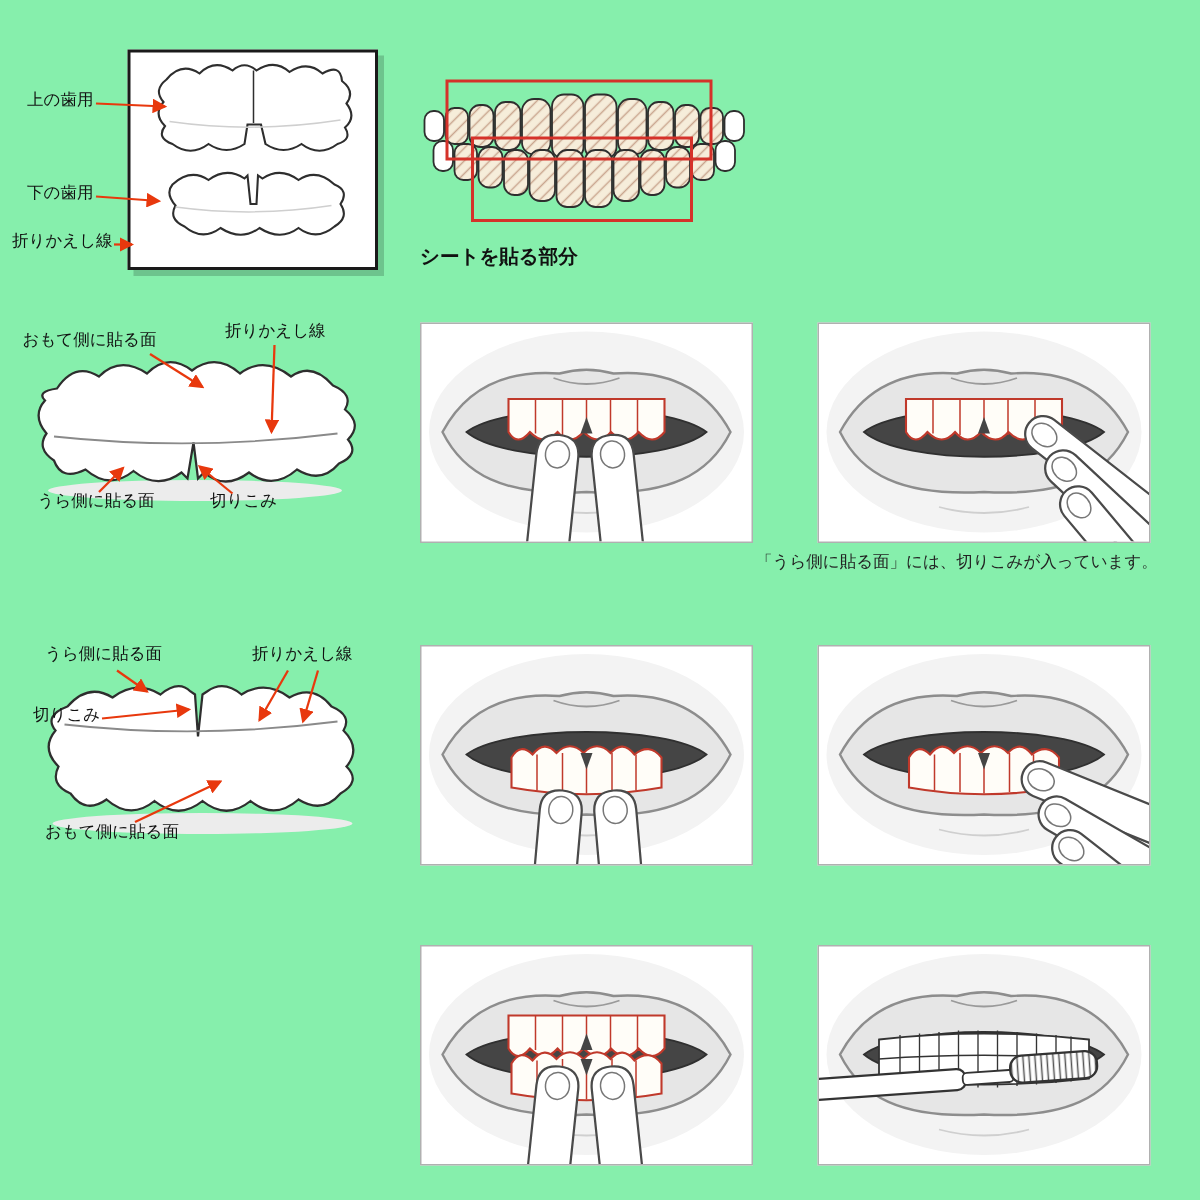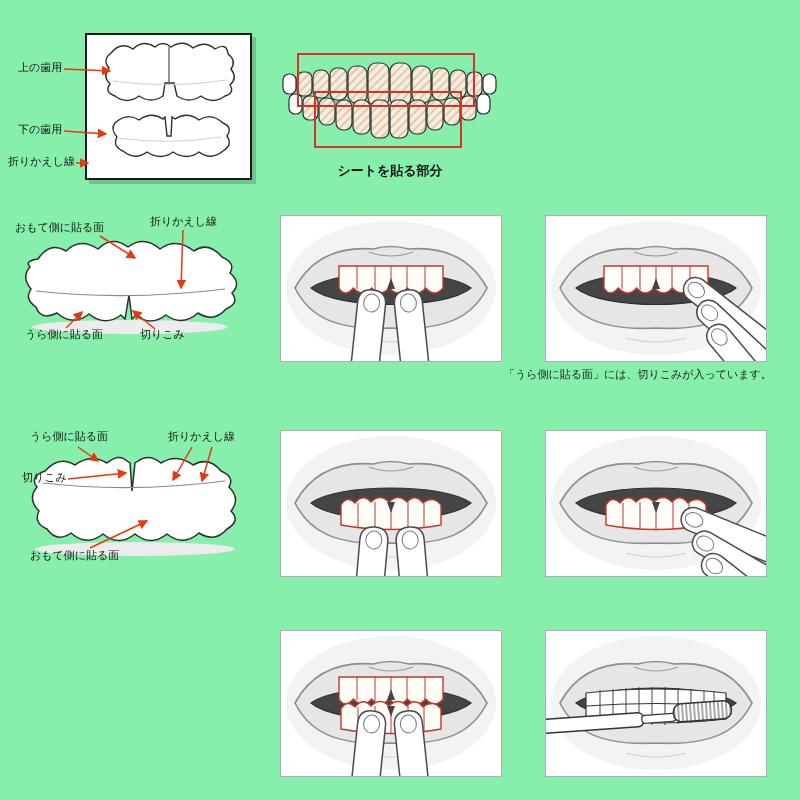--- a/index.html
+++ b/index.html
@@ -1,20 +1,20 @@
 <!DOCTYPE html>
 <html><head>
 <meta charset="utf-8">
 <style>
   html,body{margin:0;padding:0;background:#ffffff;}
   .stage{position:relative;width:800px;height:800px;background:#86efac;overflow:hidden;
          font-family:Liberation Mono, monospace;color:#000;}
   .abs{position:absolute;}
   .label{position:absolute;font-size:11px;line-height:13px;white-space:nowrap;color:#111;}
-  .caption{position:absolute;font-size:13px;font-weight:bold;text-align:center;color:#111;}
+  .caption{position:absolute;font-size:13px;font-weight:bold;color:#111;}
   .note{position:absolute;font-size:11px;color:#222;white-space:nowrap;}
   .package-box{position:absolute;left:85px;top:33px;width:163px;height:143px;
                border:2px solid #1a1a1a;background:#fff;box-shadow:4px 4px 0 rgba(0,0,0,0.18);}
   .mouth-box{position:absolute;width:220px;height:145px;border:1px solid #b0b0b0;background:#fff;overflow:hidden;}
   .overlay{position:absolute;left:0;top:0;pointer-events:none;}
   svg{display:block;}
 </style>
 </head>
 <body>
 

